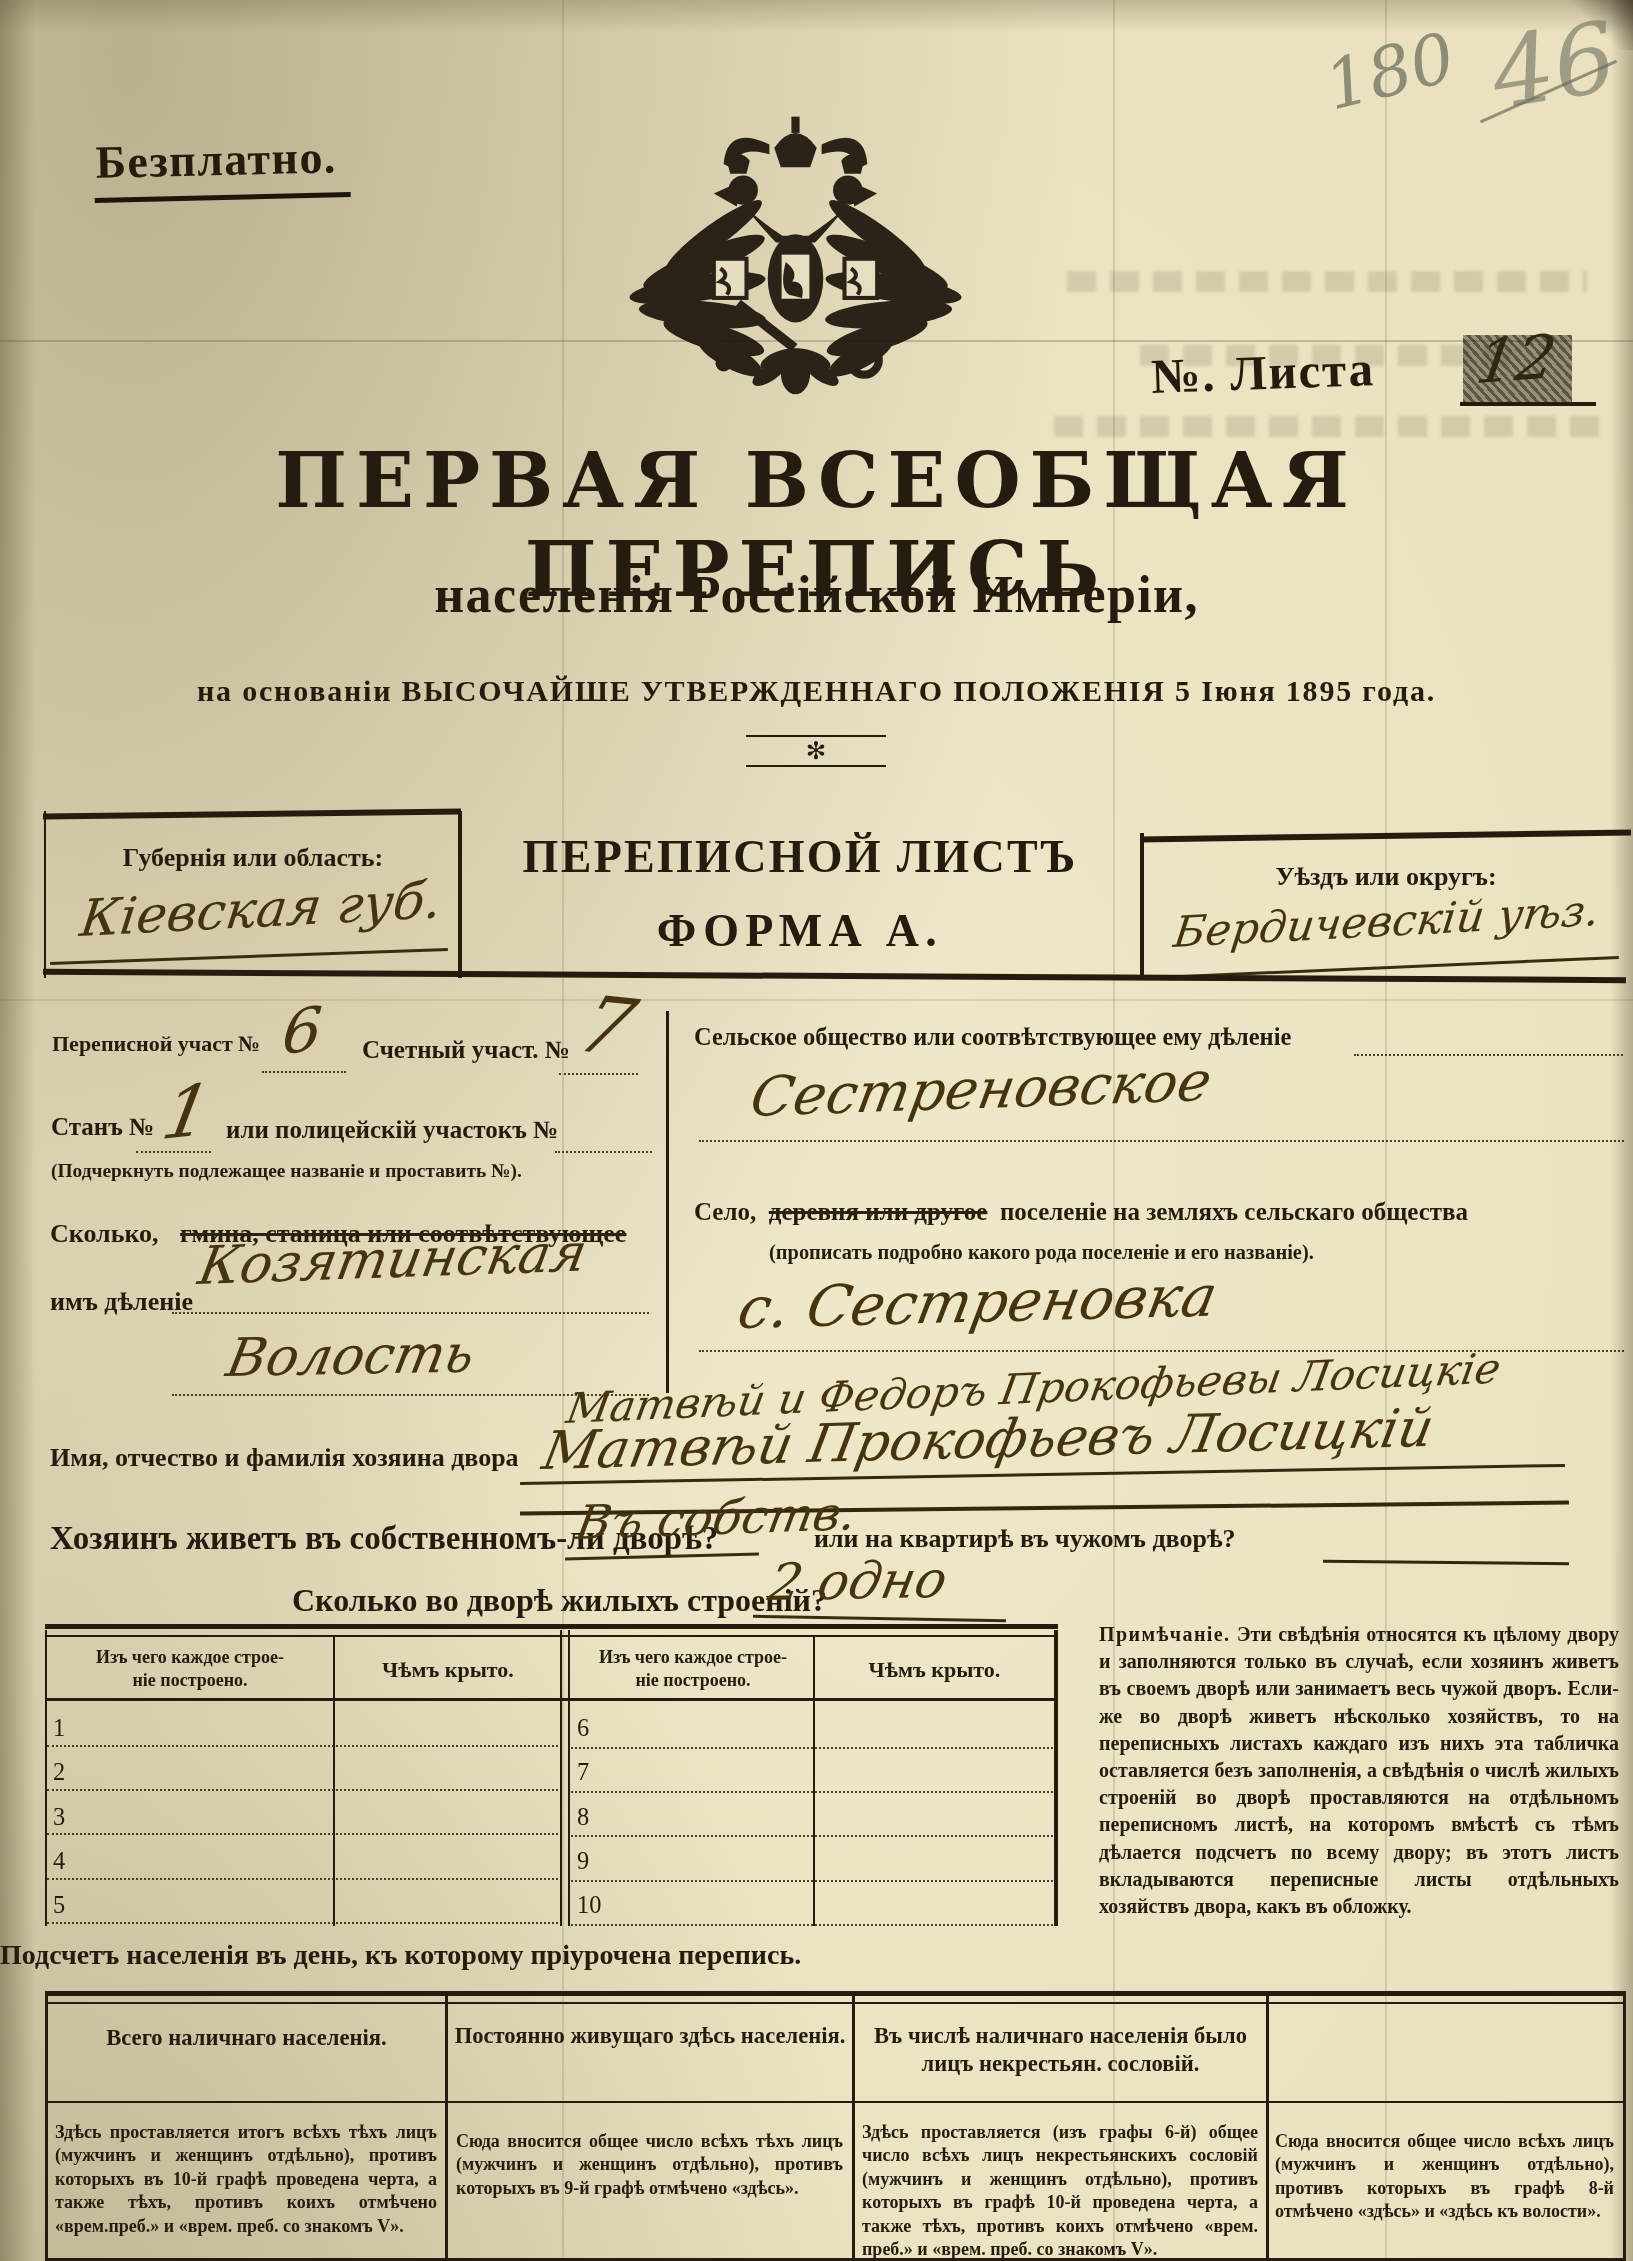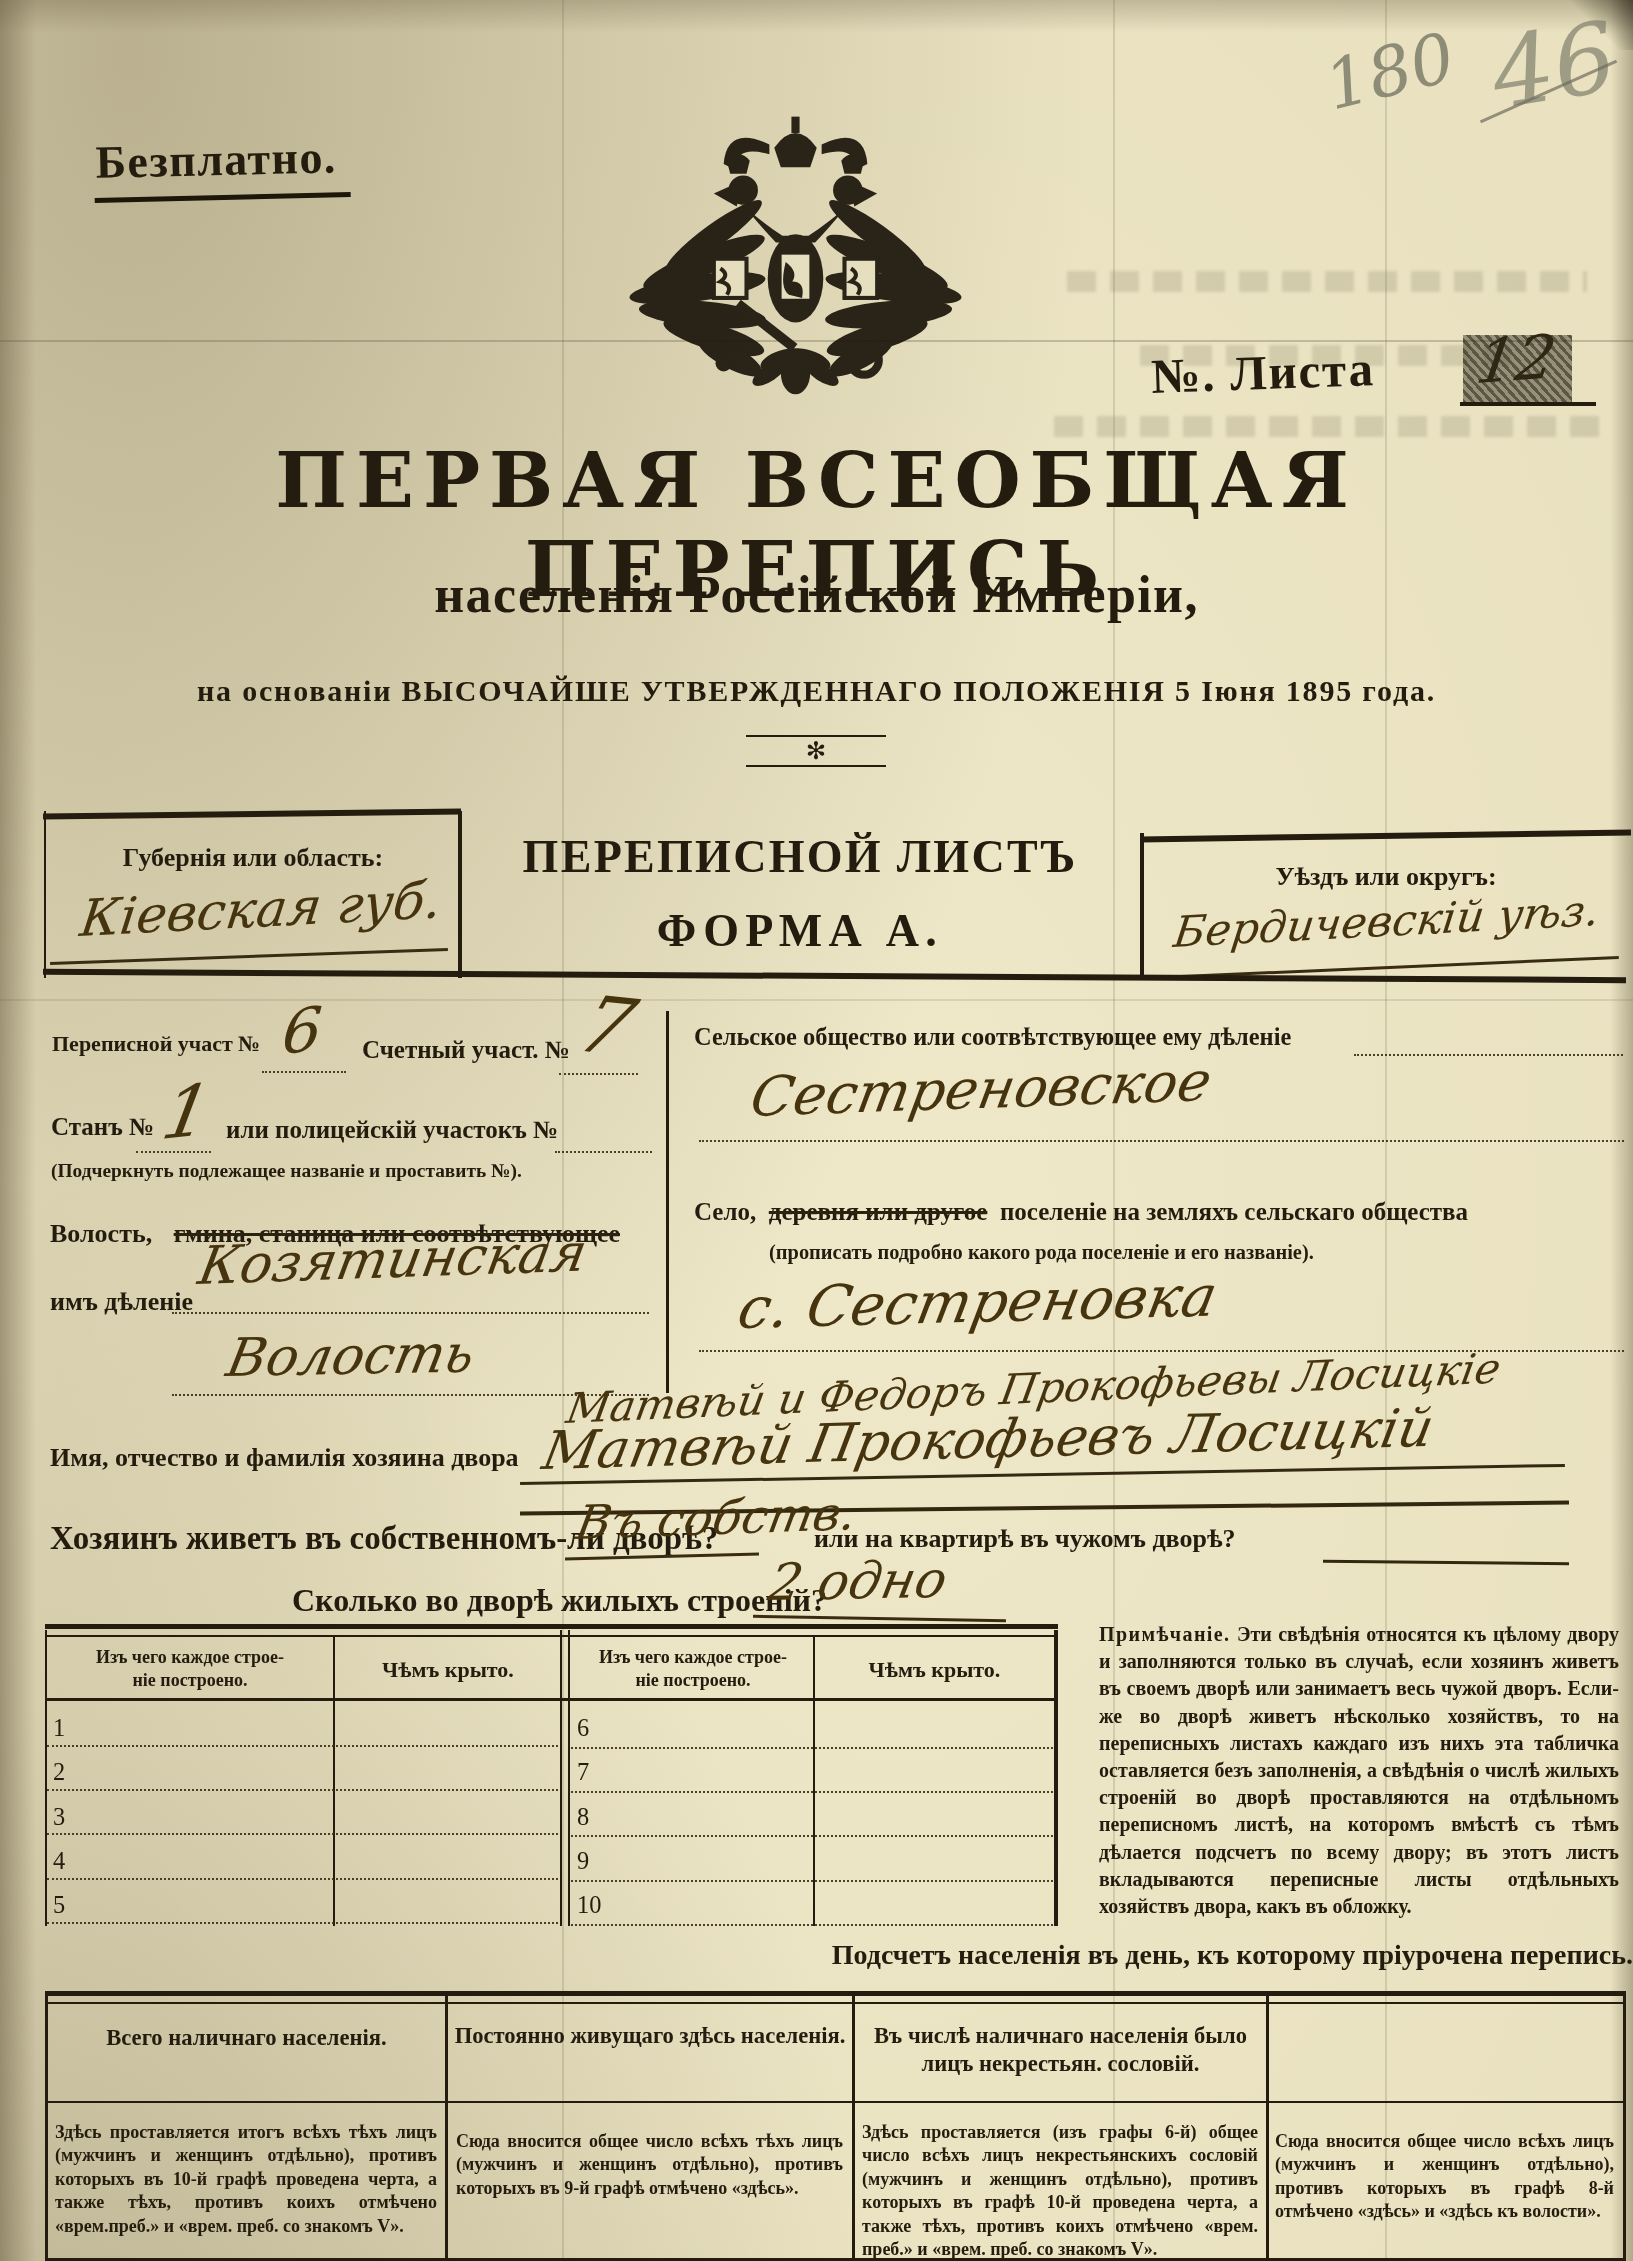--- a/index.html
+++ b/index.html
@@ -171,21 +171,21 @@
   <div class="dotline" style="left:559px;top:1073px;width:79px;"></div>
 
   <div class="abs printed sb" style="left:51px;top:1113px;font-size:25px;">Станъ №</div>
   <div class="abs hw" style="left:156px;top:1072px;font-size:72px;transform:skewX(-16deg) rotate(-6deg);">1</div>
   <div class="dotline" style="left:136px;top:1151px;width:75px;"></div>
   <div class="abs printed sb" style="left:226px;top:1116px;font-size:25px;">или полицейскій участокъ №</div>
   <div class="dotline" style="left:555px;top:1151px;width:97px;"></div>
   <div class="abs printed b" style="left:51px;top:1160px;font-size:19.4px;">(Подчеркнуть подлежащее названіе и проставить №).</div>
 
   <div class="abs printed sb" style="left:50px;top:1219px;font-size:26px;">
-    <span>Волость,</span>
+    <span>Сколько,</span>
     <span class="struck" style="margin-left:15px;">гмина, станица или соотвѣтствующее</span>
   </div>
   <div class="abs printed sb" style="left:50px;top:1287px;font-size:26px;">имъ дѣленіе</div>
   <div class="abs hw" style="left:194px;top:1235px;font-size:53px;transform:skewX(-12deg) rotate(-2deg);">Козятинская</div>
   <div class="dotline" style="left:172px;top:1312px;width:477px;"></div>
   <div class="abs hw" style="left:222px;top:1327px;font-size:53px;transform:skewX(-12deg) rotate(-1deg);">Волость</div>
   <div class="dotline" style="left:172px;top:1394px;width:477px;"></div>
 
   <div class="abs printed sb" style="left:694px;top:1023px;font-size:24.4px;">Сельское общество или соотвѣтствующее ему дѣленіе</div>
   <div class="dotline" style="left:1354px;top:1054px;width:269px;"></div>
@@ -258,21 +258,21 @@
   <div class="dotline" style="left:47px;top:1878px;width:511px;"></div>
   <div class="dotline" style="left:571px;top:1880px;width:482px;"></div>
   <div class="dotline" style="left:47px;top:1922px;width:511px;"></div>
   <div class="dotline" style="left:571px;top:1924px;width:482px;"></div>
 
   <div class="abs printed sb notebody" style="left:1099px;top:1621px;width:520px;font-size:20px;">
     <span class="b" style="letter-spacing:1.4px;">Примѣчаніе.</span>
     <span>Эти свѣдѣнія относятся къ цѣлому двору и заполняются только въ случаѣ, если хозяинъ живетъ въ своемъ дворѣ или занимаетъ весь чужой дворъ. Если-же во дворѣ живетъ нѣсколько хозяйствъ, то на переписныхъ листахъ каждаго изъ нихъ эта табличка оставляется безъ заполненія, а свѣдѣнія о числѣ жилыхъ строеній во дворѣ проставляются на отдѣльномъ переписномъ листѣ, на которомъ вмѣстѣ съ тѣмъ дѣлается подсчетъ по всему двору; въ этотъ листъ вкладываются переписные листы отдѣльныхъ хозяйствъ двора, какъ въ обложку.</span>
   </div>
 
-  <div class="abs printed b" style="left:0;top:1939px;width:1633px;text-align:right;font-size:28px;">Подсчетъ населенія въ день, къ которому пріурочена перепись.</div>
+  <div class="abs printed b" style="left:0;top:1939px;width:1633px;text-align:left;font-size:28px;">Подсчетъ населенія въ день, къ которому пріурочена перепись.</div>
 
   <div class="sline" style="left:45px;top:1991px;width:1581px;height:5.4px;"></div>
   <div class="sline" style="left:45px;top:2002px;width:1581px;height:2.3px;"></div>
   <div class="sline" style="left:45px;top:1996px;width:2.7px;height:468px;"></div>
   <div class="sline" style="left:445px;top:1996px;width:2.7px;height:468px;"></div>
   <div class="sline" style="left:852px;top:1996px;width:2.7px;height:468px;"></div>
   <div class="sline" style="left:1266px;top:1996px;width:2.7px;height:468px;"></div>
   <div class="sline" style="left:1623px;top:1996px;width:2.7px;height:468px;"></div>
 
   <div class="abs printed b" style="left:52px;top:2024px;width:389px;text-align:center;font-size:22.6px;line-height:1.25;">Всего наличнаго населенія.</div>

